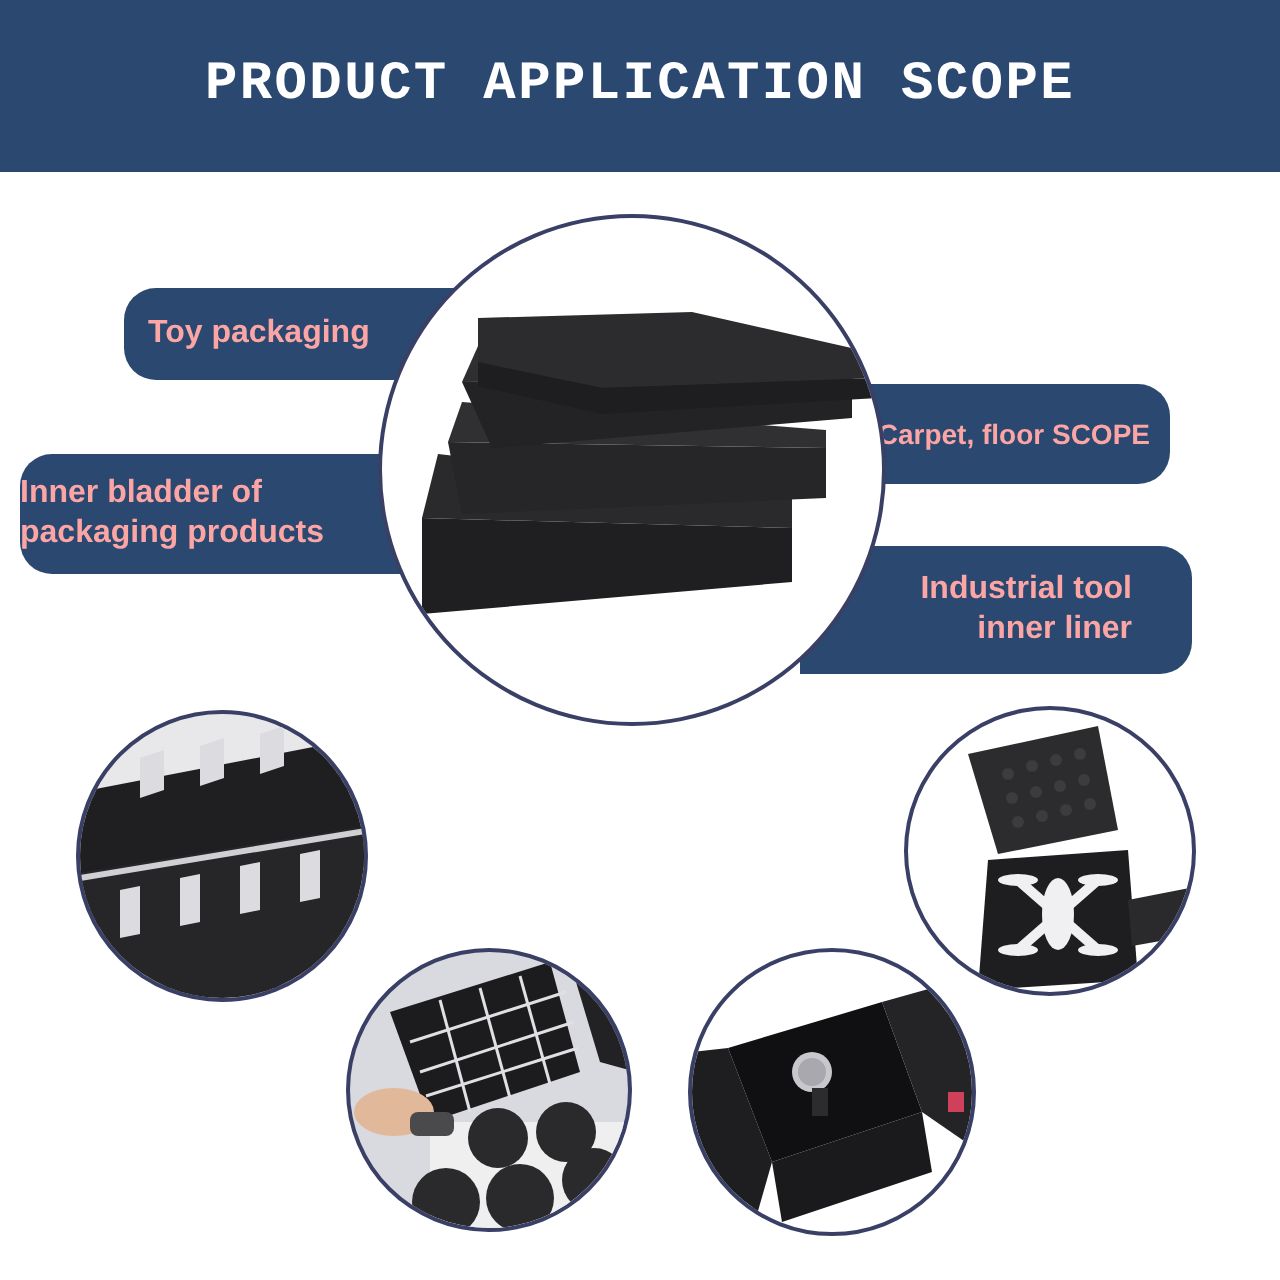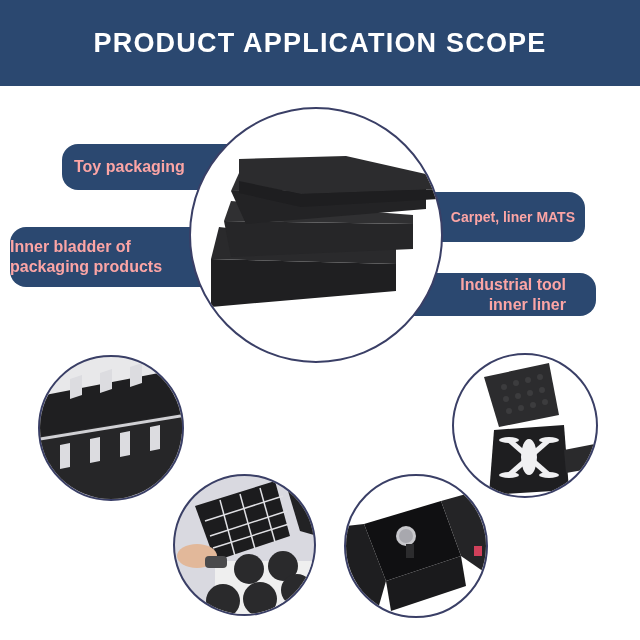--- a/index.html
+++ b/index.html
@@ -1,18 +1,18 @@
 <!DOCTYPE html>
 <html><head>
   <meta charset="utf-8">
   <style>
     html, body { margin: 0; padding: 0; }
     body { width: 640px; height: 640px; background: #ffffff; position: relative; overflow: hidden; font-family: "Liberation Sans", sans-serif; }
     .header { position: absolute; left: 0; top: 0; width: 640px; height: 86px; background: #2b4870; display: flex; align-items: center; justify-content: center; }
-    .header h1 { margin: 0; color: #ffffff; font-size: 27px; font-weight: bold; letter-spacing: 1.2px; font-family: Liberation Sans, sans-serif; }
+    .header h1 { margin: 0; color: #ffffff; font-size: 27px; font-weight: bold; letter-spacing: 1.2px; font-family: Liberation Mono, monospace; }
     .pill { position: absolute; background: #2b4870; color: #fca5a5; font-weight: bold; font-size: 16px; line-height: 20px; box-sizing: border-box; display: flex; align-items: center; }
     .pill.left { border-radius: 16px 0 0 16px; }
     .pill.right { border-radius: 0 16px 16px 0; justify-content: flex-end; text-align: right; }
     .pill span { display: block; }
     .circle { position: absolute; border-radius: 50%; border: 2px solid #3a3f66; box-sizing: border-box; overflow: hidden; background: #fff; }
     .scene { position: absolute; inset: 0; }
   </style>
 </head>
 <body>
 
@@ -23,23 +23,23 @@
 <div class="pill left" style="left:62px; top:144px; width:180px; height:46px; padding-left:12px;">
   <span>Toy packaging</span>
 </div>
 <div class="pill left" style="left:10px; top:227px; width:220px; height:60px; ">
   <span>
     <span>Inner bladder of</span>
     <span>packaging products</span>
   </span>
 </div>
 <div class="pill right" style="left:410px; top:192px; width:175px; height:50px; padding-right:10px; font-size:14px;">
-  <span>Carpet, liner MATS</span>
+  <span>Carpet, floor SCOPE</span>
 </div>
-<div class="pill right" style="left:400px; top:273px; width:196px; height:43px; padding-right:30px;">
+<div class="pill right" style="left:400px; top:273px; width:196px; height:64px; padding-right:30px;">
   <span>
     <span>Industrial tool</span>
     <span>inner liner</span>
   </span>
 </div>
 
 <div class="circle" style="left:189px; top:107px; width:254px; height:256px;">
   <svg class="scene" width="254" height="256" viewBox="0 0 254 256">
 
     <polygon points="20,150 205,155 205,182 20,198" fill="#1f1f21"></polygon>

